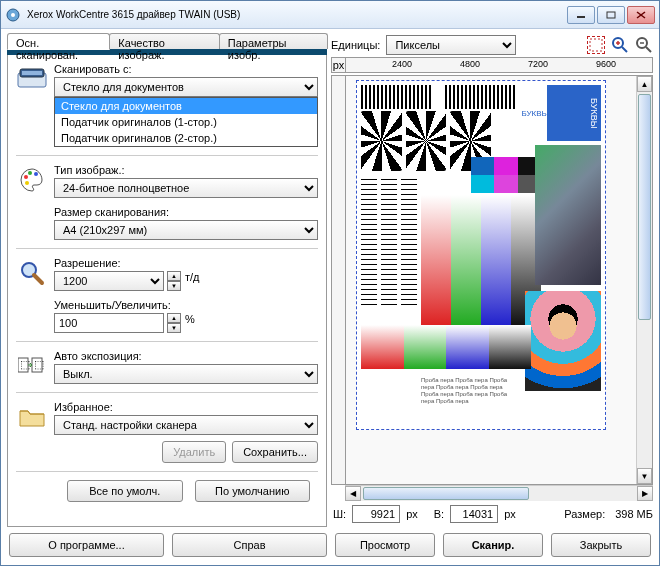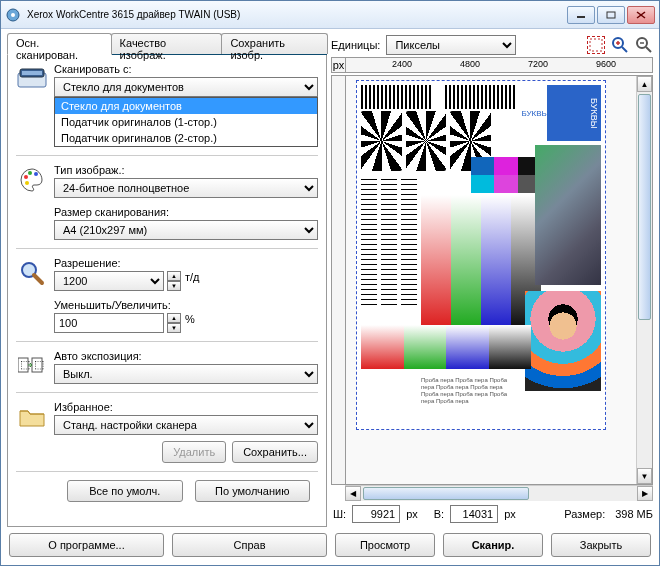--- a/index.html
+++ b/index.html
@@ -14,21 +14,21 @@
 .titlebar .wbtns { display: flex; gap: 2px; }
 .titlebar .wbtn { width: 28px; height: 18px; border: 1px solid #7a9ac0; border-radius: 2px; background: linear-gradient(#f5faff,#cfe0f5); display:flex; align-items:center; justify-content:center; cursor:pointer; }
 .titlebar .wbtn.close { background: linear-gradient(#f7cfcf,#e89090); border-color:#c06060; }
 
 
 .content { flex: 1; display: flex; gap: 4px; padding: 4px 6px 2px 6px; }
 .left { width: 320px; display: flex; flex-direction: column; }
 .right { flex: 1; display: flex; flex-direction: column; }
 
 
-.tabs { display: flex; border-bottom: 1px solid #0c4a6e; height: 22px; }
+.tabs { display: flex; border-bottom: 6px solid #0c4a6e; height: 22px; }
 .tab { padding: 3px 8px 0 8px; border: 1px solid #999; border-bottom: none; background: linear-gradient(#f7f7f7,#e7e7e7); margin-right: -1px; cursor:pointer; border-radius: 3px 3px 0 0; position: relative; }
 .tab.active { background: #fff; z-index: 2; border-bottom: 1px solid #fff; margin-bottom: -1px; }
 
 .tabbody { border: 1px solid #999; border-top: none; flex: 1; padding: 8px 8px 6px 8px; display:flex; flex-direction:column; gap:6px; background:#fff; }
 
 
 .group { display:flex; gap:6px; align-items:flex-start; }
 .group .gicon { width: 32px; height: 32px; flex-shrink:0; display:flex; align-items:center; justify-content:center; }
 .group .gbody { flex:1; display:flex; flex-direction:column; gap:2px; }
 .group label { color:#000; }
@@ -143,21 +143,21 @@
         </div>
     </div>
   </div>
 
   <div class="content">
 
     <div class="left">
       <div class="tabs">
         <div class="tab active">Осн. сканирован.</div>
         <div class="tab">Качество изображ.</div>
-        <div class="tab">Сохранить изобр.</div>
+        <div class="tab">Параметры изобр.</div>
       </div>
       <div class="tabbody">
 
         <div class="group">
           <div class="gicon">
             <svg width="30" height="24" viewBox="0 0 30 24">
                 <rect x="1" y="6" width="28" height="14" rx="2" fill="#dbe6f2" stroke="#5577aa"></rect>
                 <rect x="3" y="2" width="24" height="8" rx="2" fill="#3a5f8f" stroke="#234"></rect>
                 <rect x="5" y="4" width="20" height="4" fill="#8fb3dd"></rect>
               </svg>

